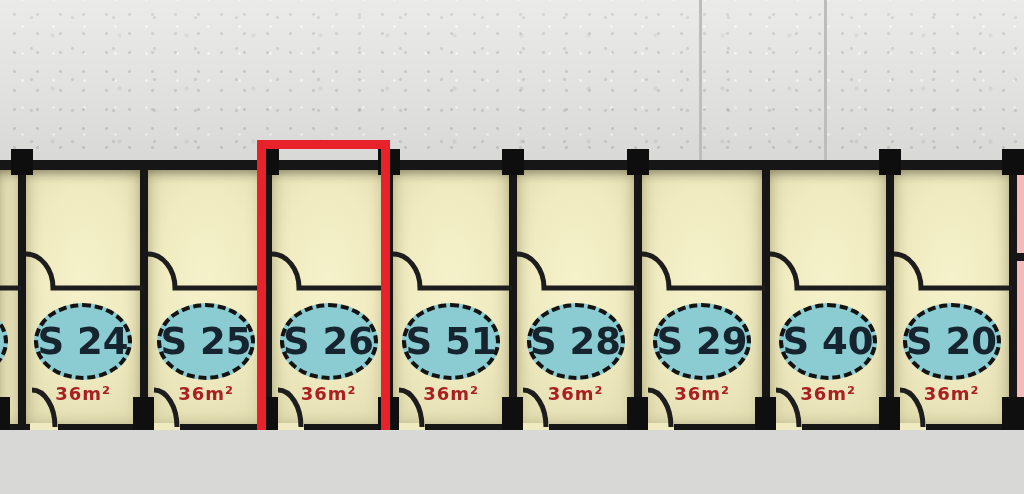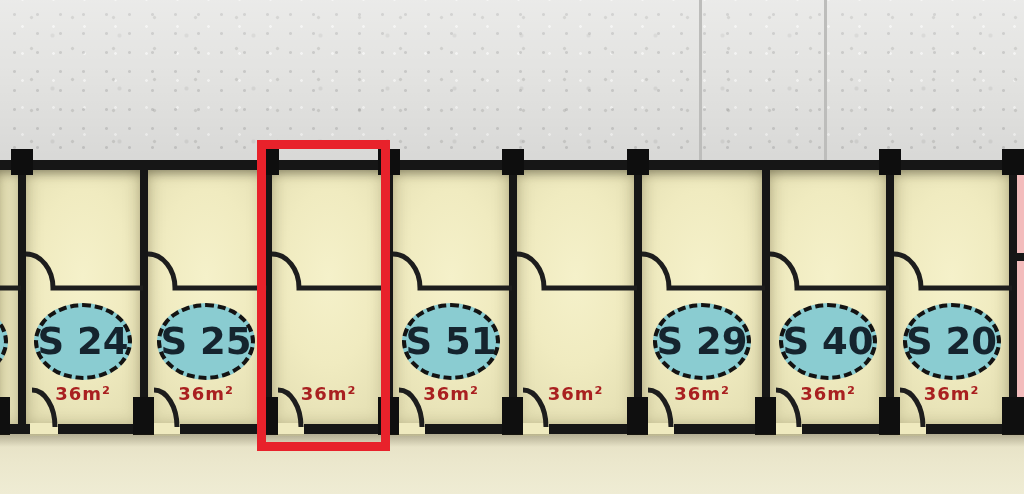--- a/index.html
+++ b/index.html
@@ -1,17 +1,17 @@
 <!DOCTYPE html>
 <html><head>
 <meta charset="utf-8">
 <style>
   html,body{margin:0;padding:0;background:#d8d8d6;}
   .stage{
-    position:relative;width:1024px;height:494px;overflow:hidden;
+    position:relative;width:1024px;height:430px;overflow:hidden;
     font-family:"DejaVu Sans","Liberation Sans",sans-serif;
   }
   
   .concrete{
     position:absolute;left:0;top:0;width:1024px;height:160px;
     background-color:#e4e4e2;
     background-image:
       linear-gradient(180deg, rgba(255,255,255,0.25) 0%, rgba(0,0,0,0) 40%, rgba(0,0,0,0.05) 100%),
       radial-gradient(circle, rgba(140,140,138,0.30) 1px, rgba(0,0,0,0) 1.9px),
       radial-gradient(circle, rgba(120,120,118,0.22) 1px, rgba(0,0,0,0) 2.2px),
@@ -89,29 +89,35 @@
       </div>
     <div class="area">36m²</div>
   </div>
   <div class="unit" style="left:148px;width:116px">
     <div class="badge">
         <span>S 25</span>
       </div>
     <div class="area">36m²</div>
   </div>
   <div class="unit" style="left:272px;width:113px">
+    <div class="badge">
+        <span>S 26</span>
+      </div>
     <div class="area">36m²</div>
   </div>
   <div class="unit" style="left:393px;width:116px">
     <div class="badge">
         <span>S 51</span>
       </div>
     <div class="area">36m²</div>
   </div>
   <div class="unit" style="left:517px;width:117px">
+    <div class="badge">
+        <span>S 28</span>
+      </div>
     <div class="area">36m²</div>
   </div>
   <div class="unit" style="left:642px;width:120px">
     <div class="badge">
         <span>S 29</span>
       </div>
     <div class="area">36m²</div>
   </div>
   <div class="unit" style="left:770px;width:116px">
     <div class="badge">

